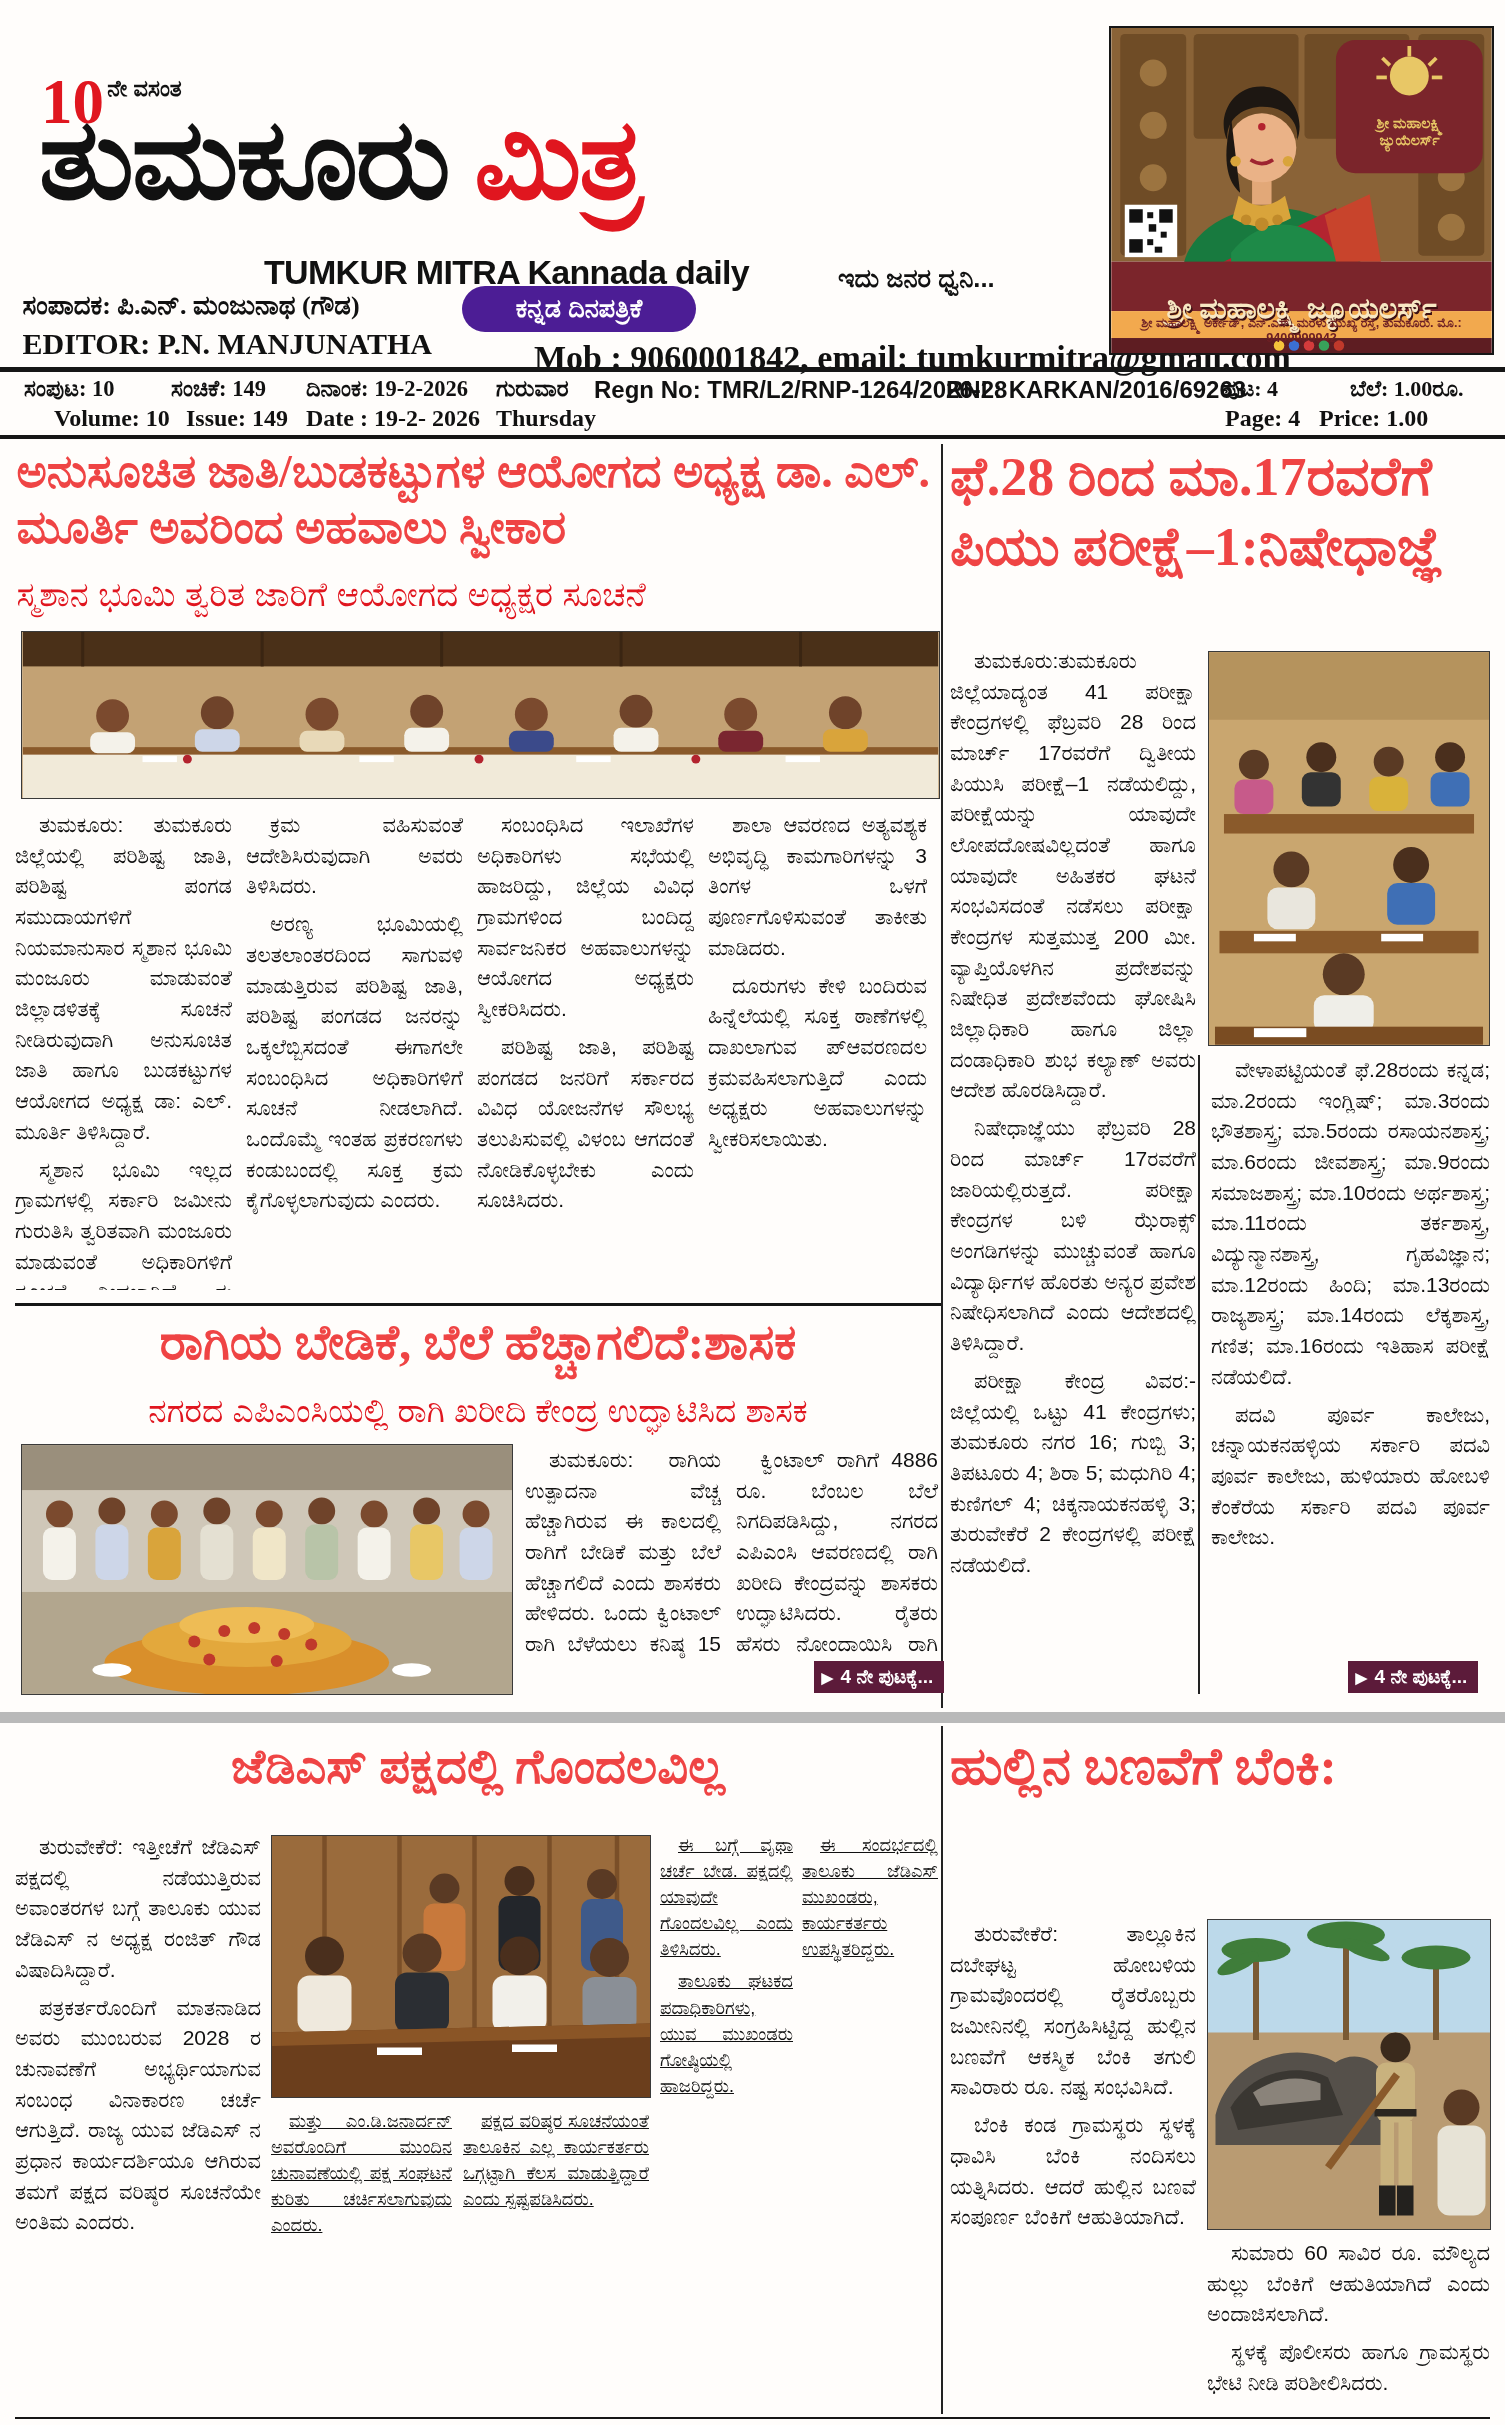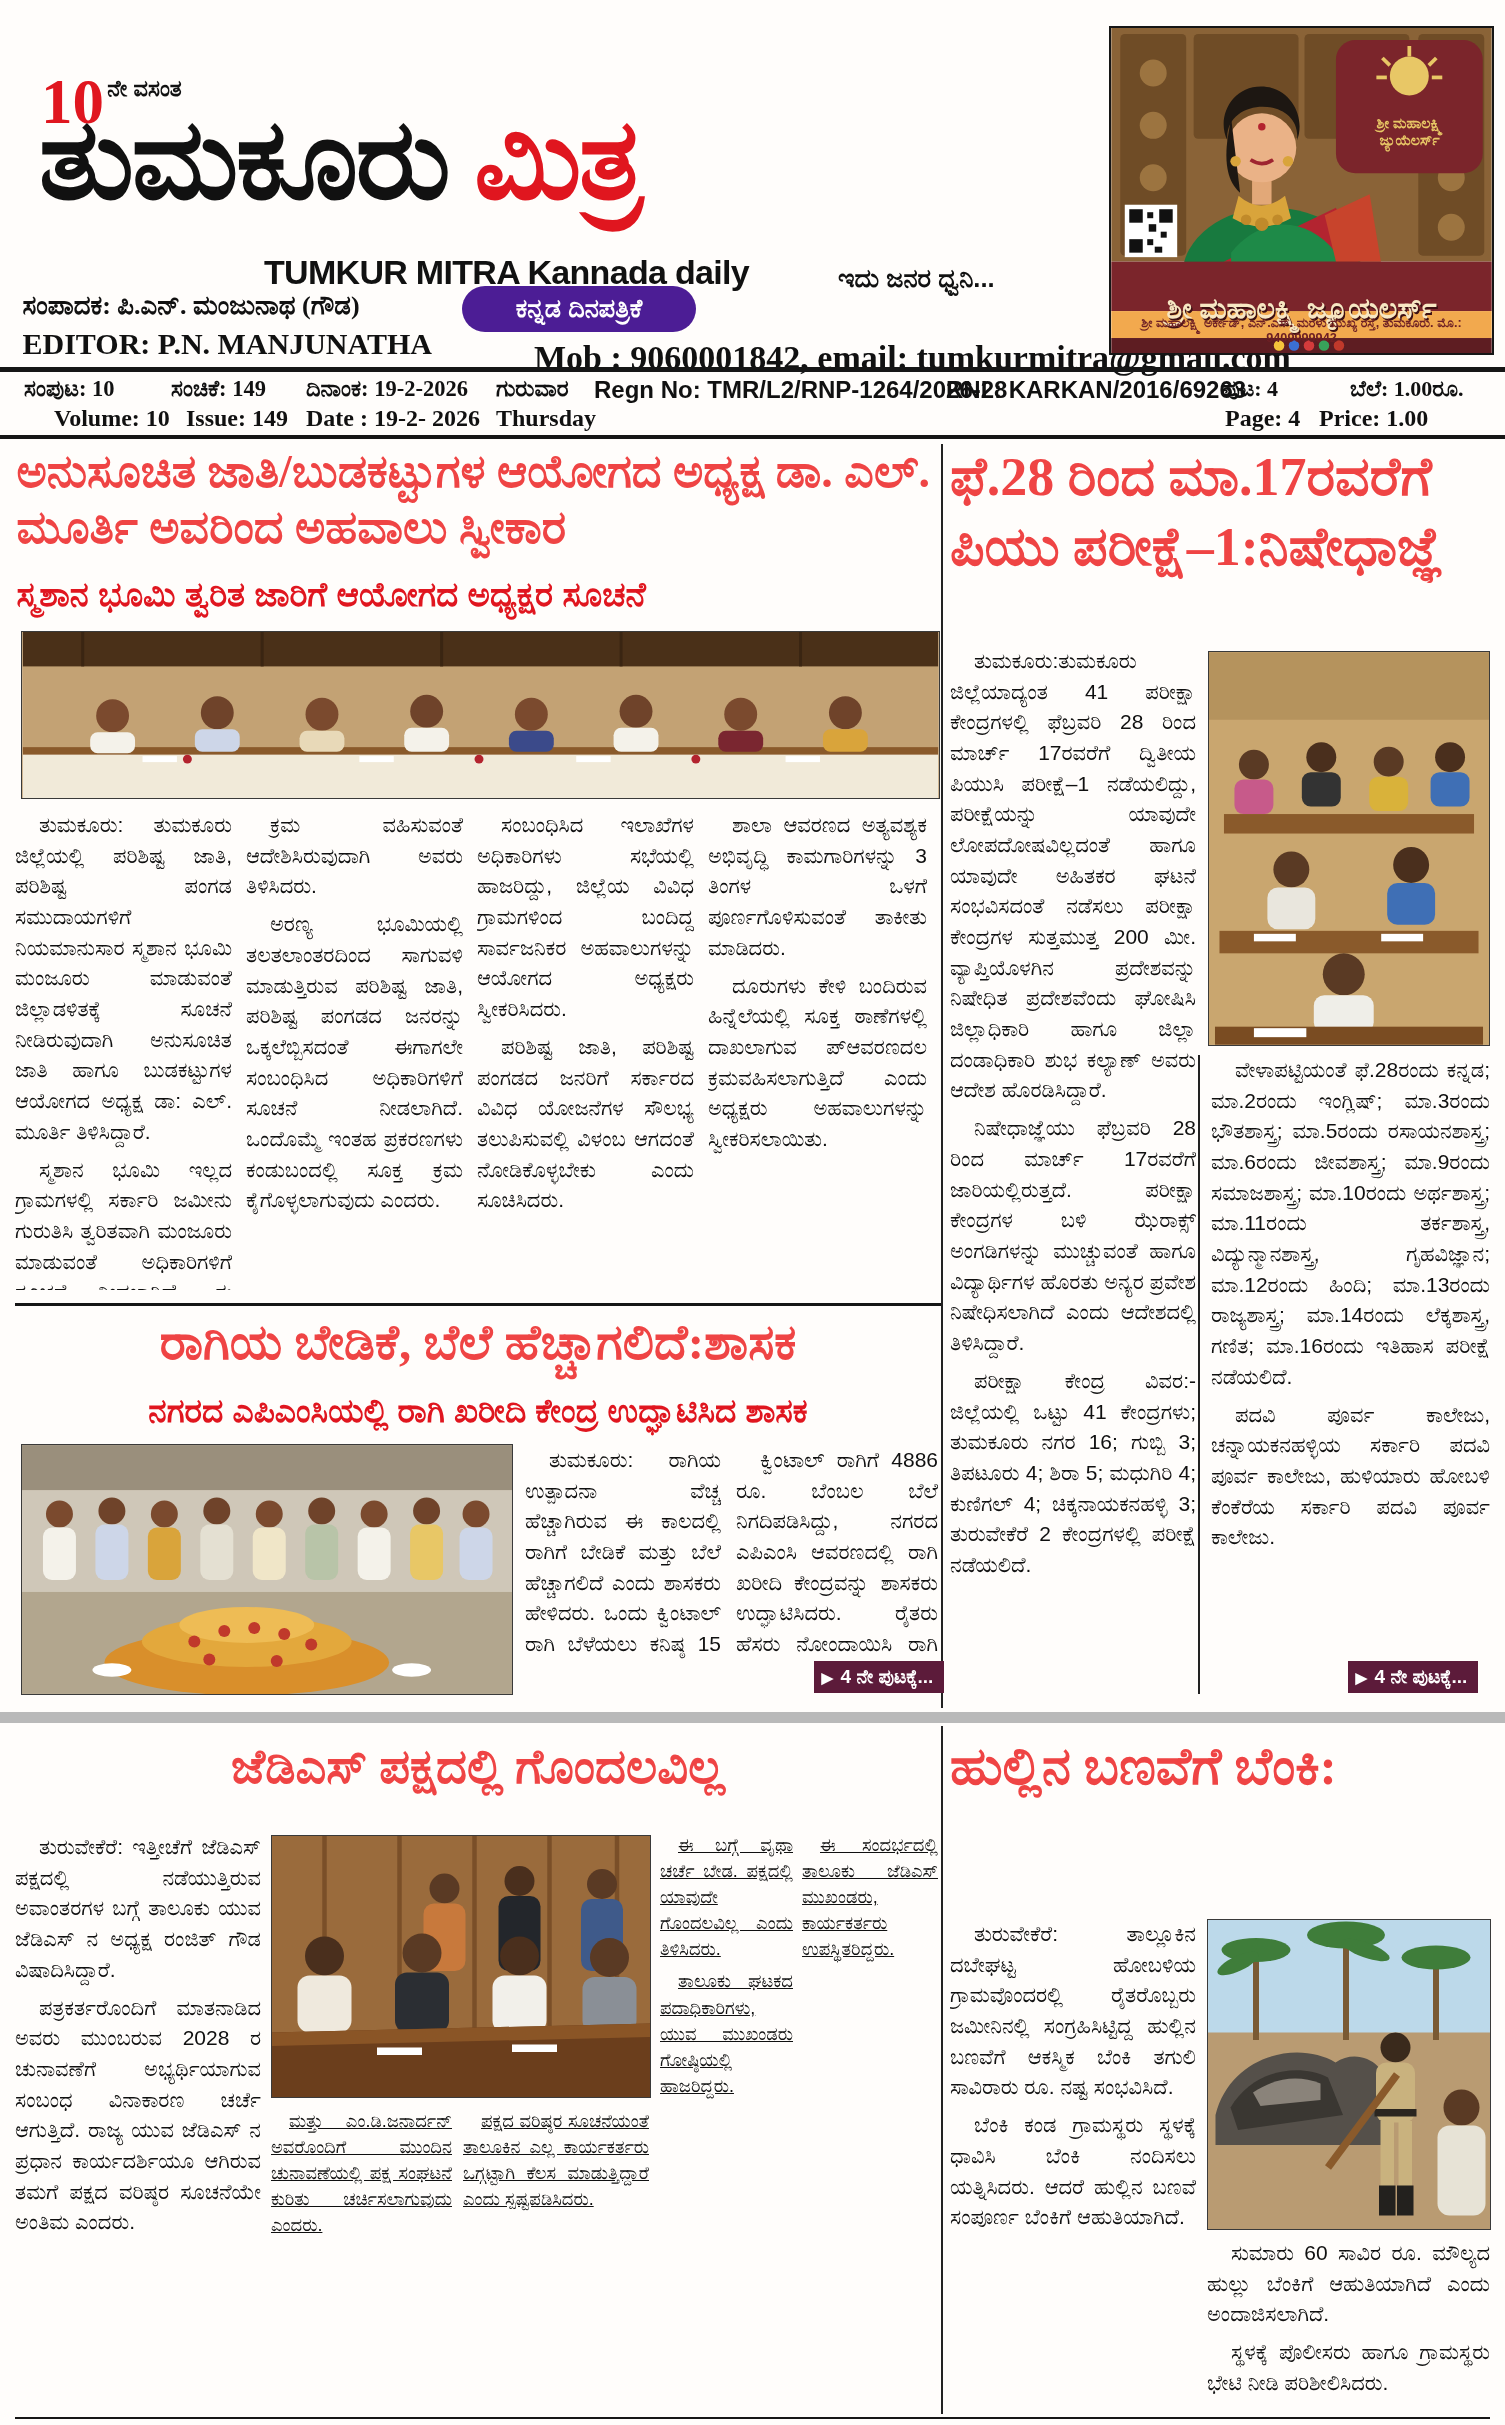--- a/index.html
+++ b/index.html
@@ -7,21 +7,21 @@
         font-family:"Liberation Sans",sans-serif;color:#111;}
   .abs{position:absolute;}
   .serif{font-family:"Liberation Serif",serif;}
   .red{color:#e0161f;}
   .center{text-align:center;}
   .kbody{font-size:21px;line-height:1.46;text-align:justify;color:#101010;}
   .kbody p{margin:0 0 7.5px 0;text-indent:24px;}
   .kbody-sm{font-size:18px;line-height:1.45;text-align:justify;color:#101010;}
   .kbody-sm p{margin:0 0 6px 0;text-indent:18px;word-break:break-word;text-decoration:underline;}
   .headline{font-weight:bold;color:#ef4444;line-height:1.22;font-family:"Liberation Serif",serif;}
-  .subhead{font-weight:bold;line-height:1.2;}
+  .subhead{font-weight:normal;line-height:1.2;}
   .vrule{position:absolute;width:2.2px;background:#222;}
   .hrule{position:absolute;background:#161616;}
   .photo{position:absolute;border:1.5px solid #3a3a3a;overflow:hidden;background:#cbb08a;}
   .photo svg{display:block;}
   .cont{position:absolute;background:#5c1b3a;color:#fff;font-weight:bold;font-size:19px;
         padding:5.2px 10.5px 5.2px 7.5px;display:flex;align-items:center;gap:7.5px;white-space:nowrap;}
   .cont .tri{font-size:15px;line-height:1;}
   .pill{background:#4c1d95;color:#fff;border-radius:24px;display:flex;align-items:center;justify-content:center;
         font-weight:bold;font-size:25.5px;}
   .infotext{font-weight:bold;white-space:nowrap;font-family:"Liberation Serif",serif;}

